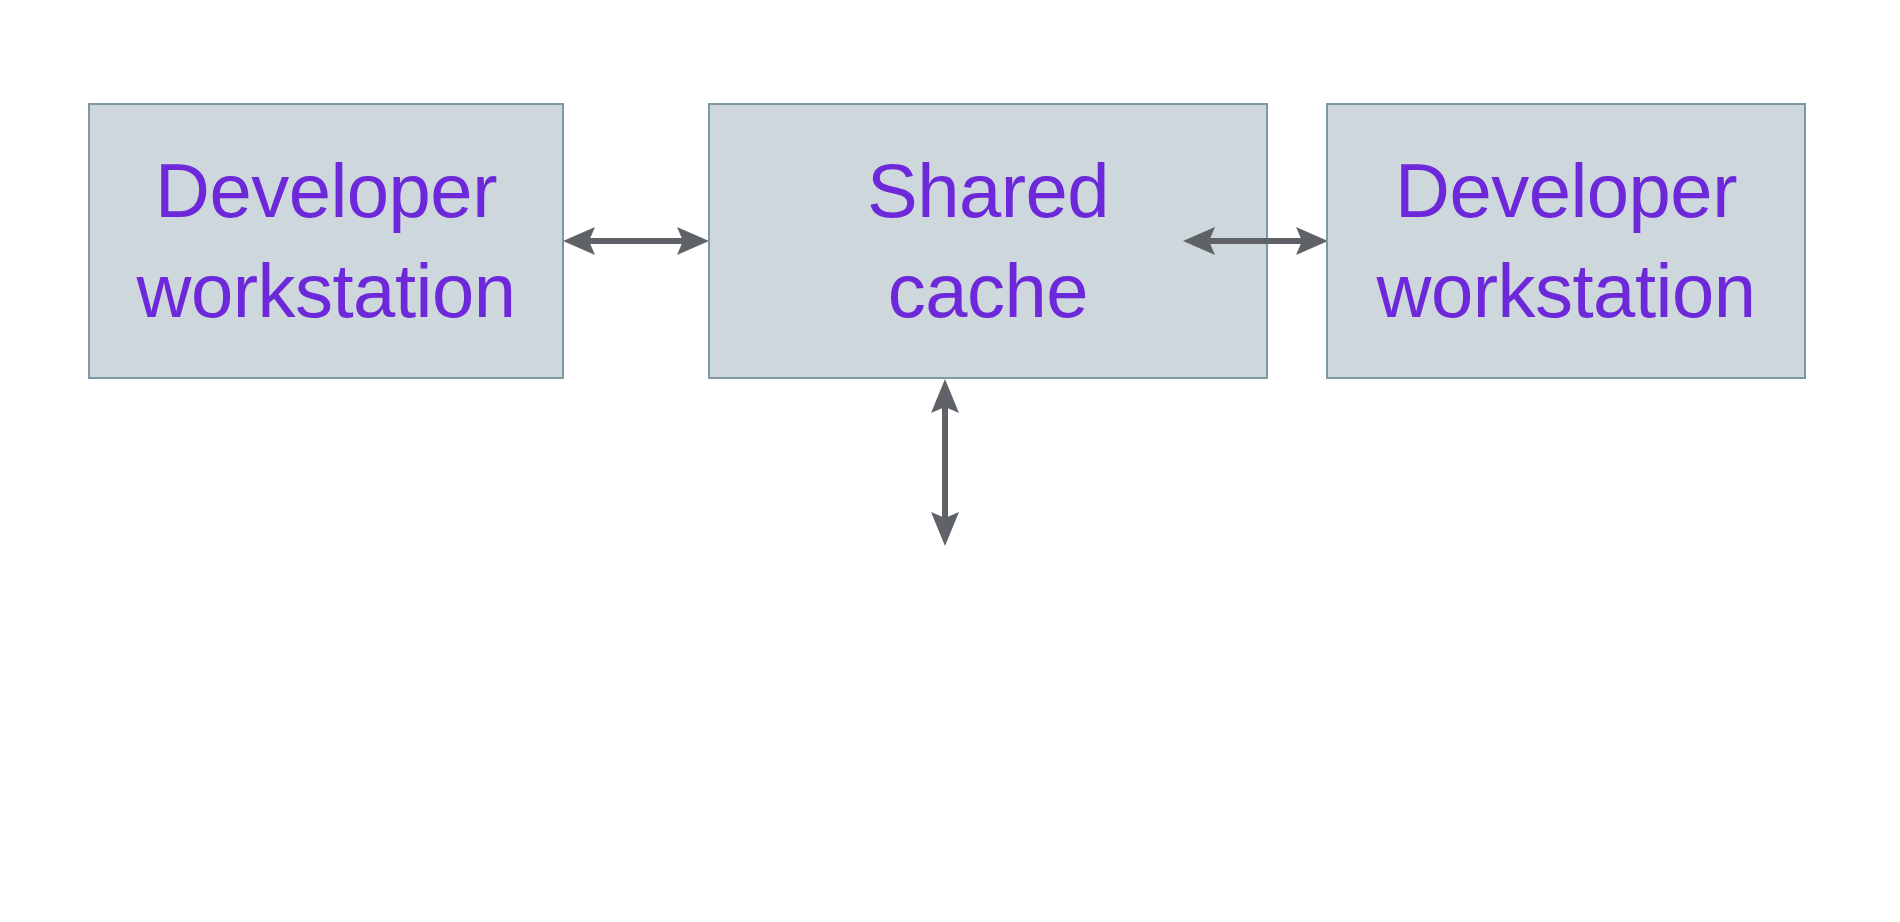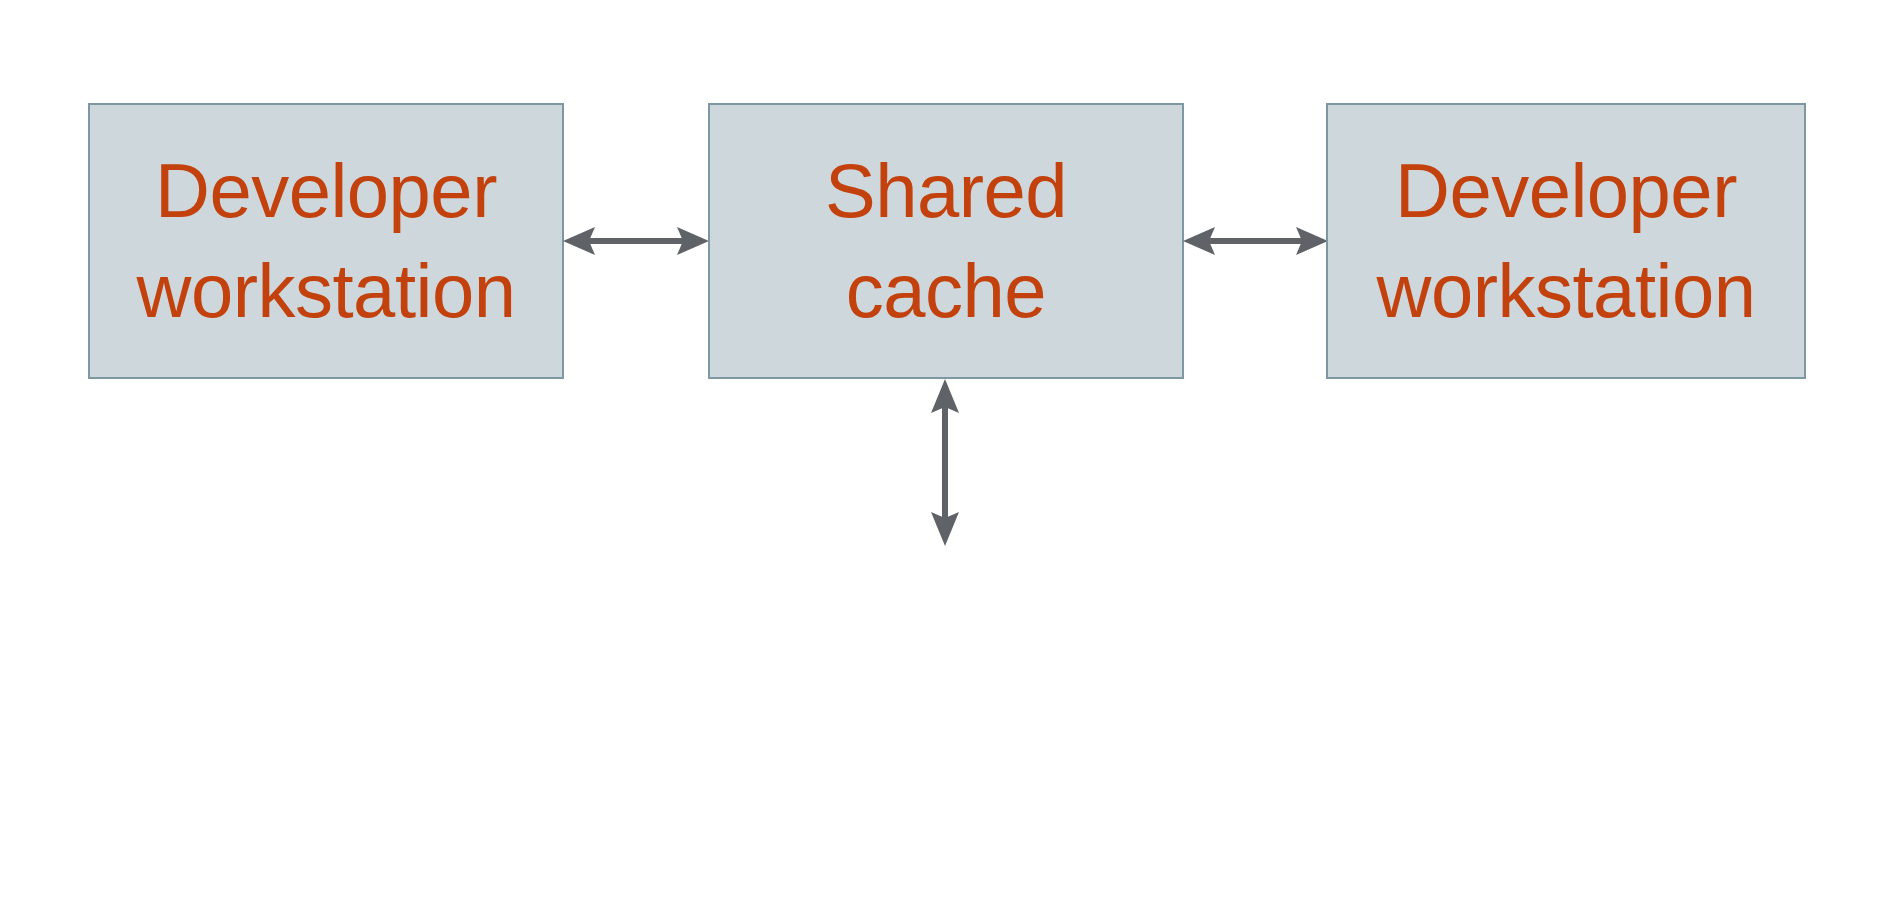--- a/index.html
+++ b/index.html
@@ -24,36 +24,36 @@
     border: 2px solid #7e98a3;
     display: flex;
     align-items: center;
     justify-content: center;
     text-align: center;
   }
   .node-label {
     font-family: "Liberation Sans", sans-serif;
     font-size: 76px;
     line-height: 100px;
-    color: #c2410c;
+    color: #6d28d9;
     font-weight: 400;
     letter-spacing: -0.5px;
     white-space: pre-line;
     padding: 0 10px;
   }
   .connector {
     position: absolute;
   }
   .connector svg {
     display: block;
     overflow: visible;
   }
   
   #node-dev-left   { left: 88px;  top: 103px; width: 476px; height: 276px; }
-  #node-shared     { left: 708px; top: 103px; width: 476px; height: 276px; }
+  #node-shared     { left: 708px; top: 103px; width: 560px; height: 276px; }
   #node-dev-right  { left: 1326px;top: 103px; width: 480px; height: 276px; }
   #node-ci         { left: 708px; top: 545px; width: 476px; height: 276px; }
   
   #edge-left-shared  { left: 563px;  top: 222px; width: 146px; height: 38px; }
   #edge-shared-right { left: 1183px; top: 222px; width: 145px; height: 38px; }
   #edge-shared-ci    { left: 926px;  top: 379px; width: 38px;  height: 167px; }
 </style>
 </head>
 <body>
 

